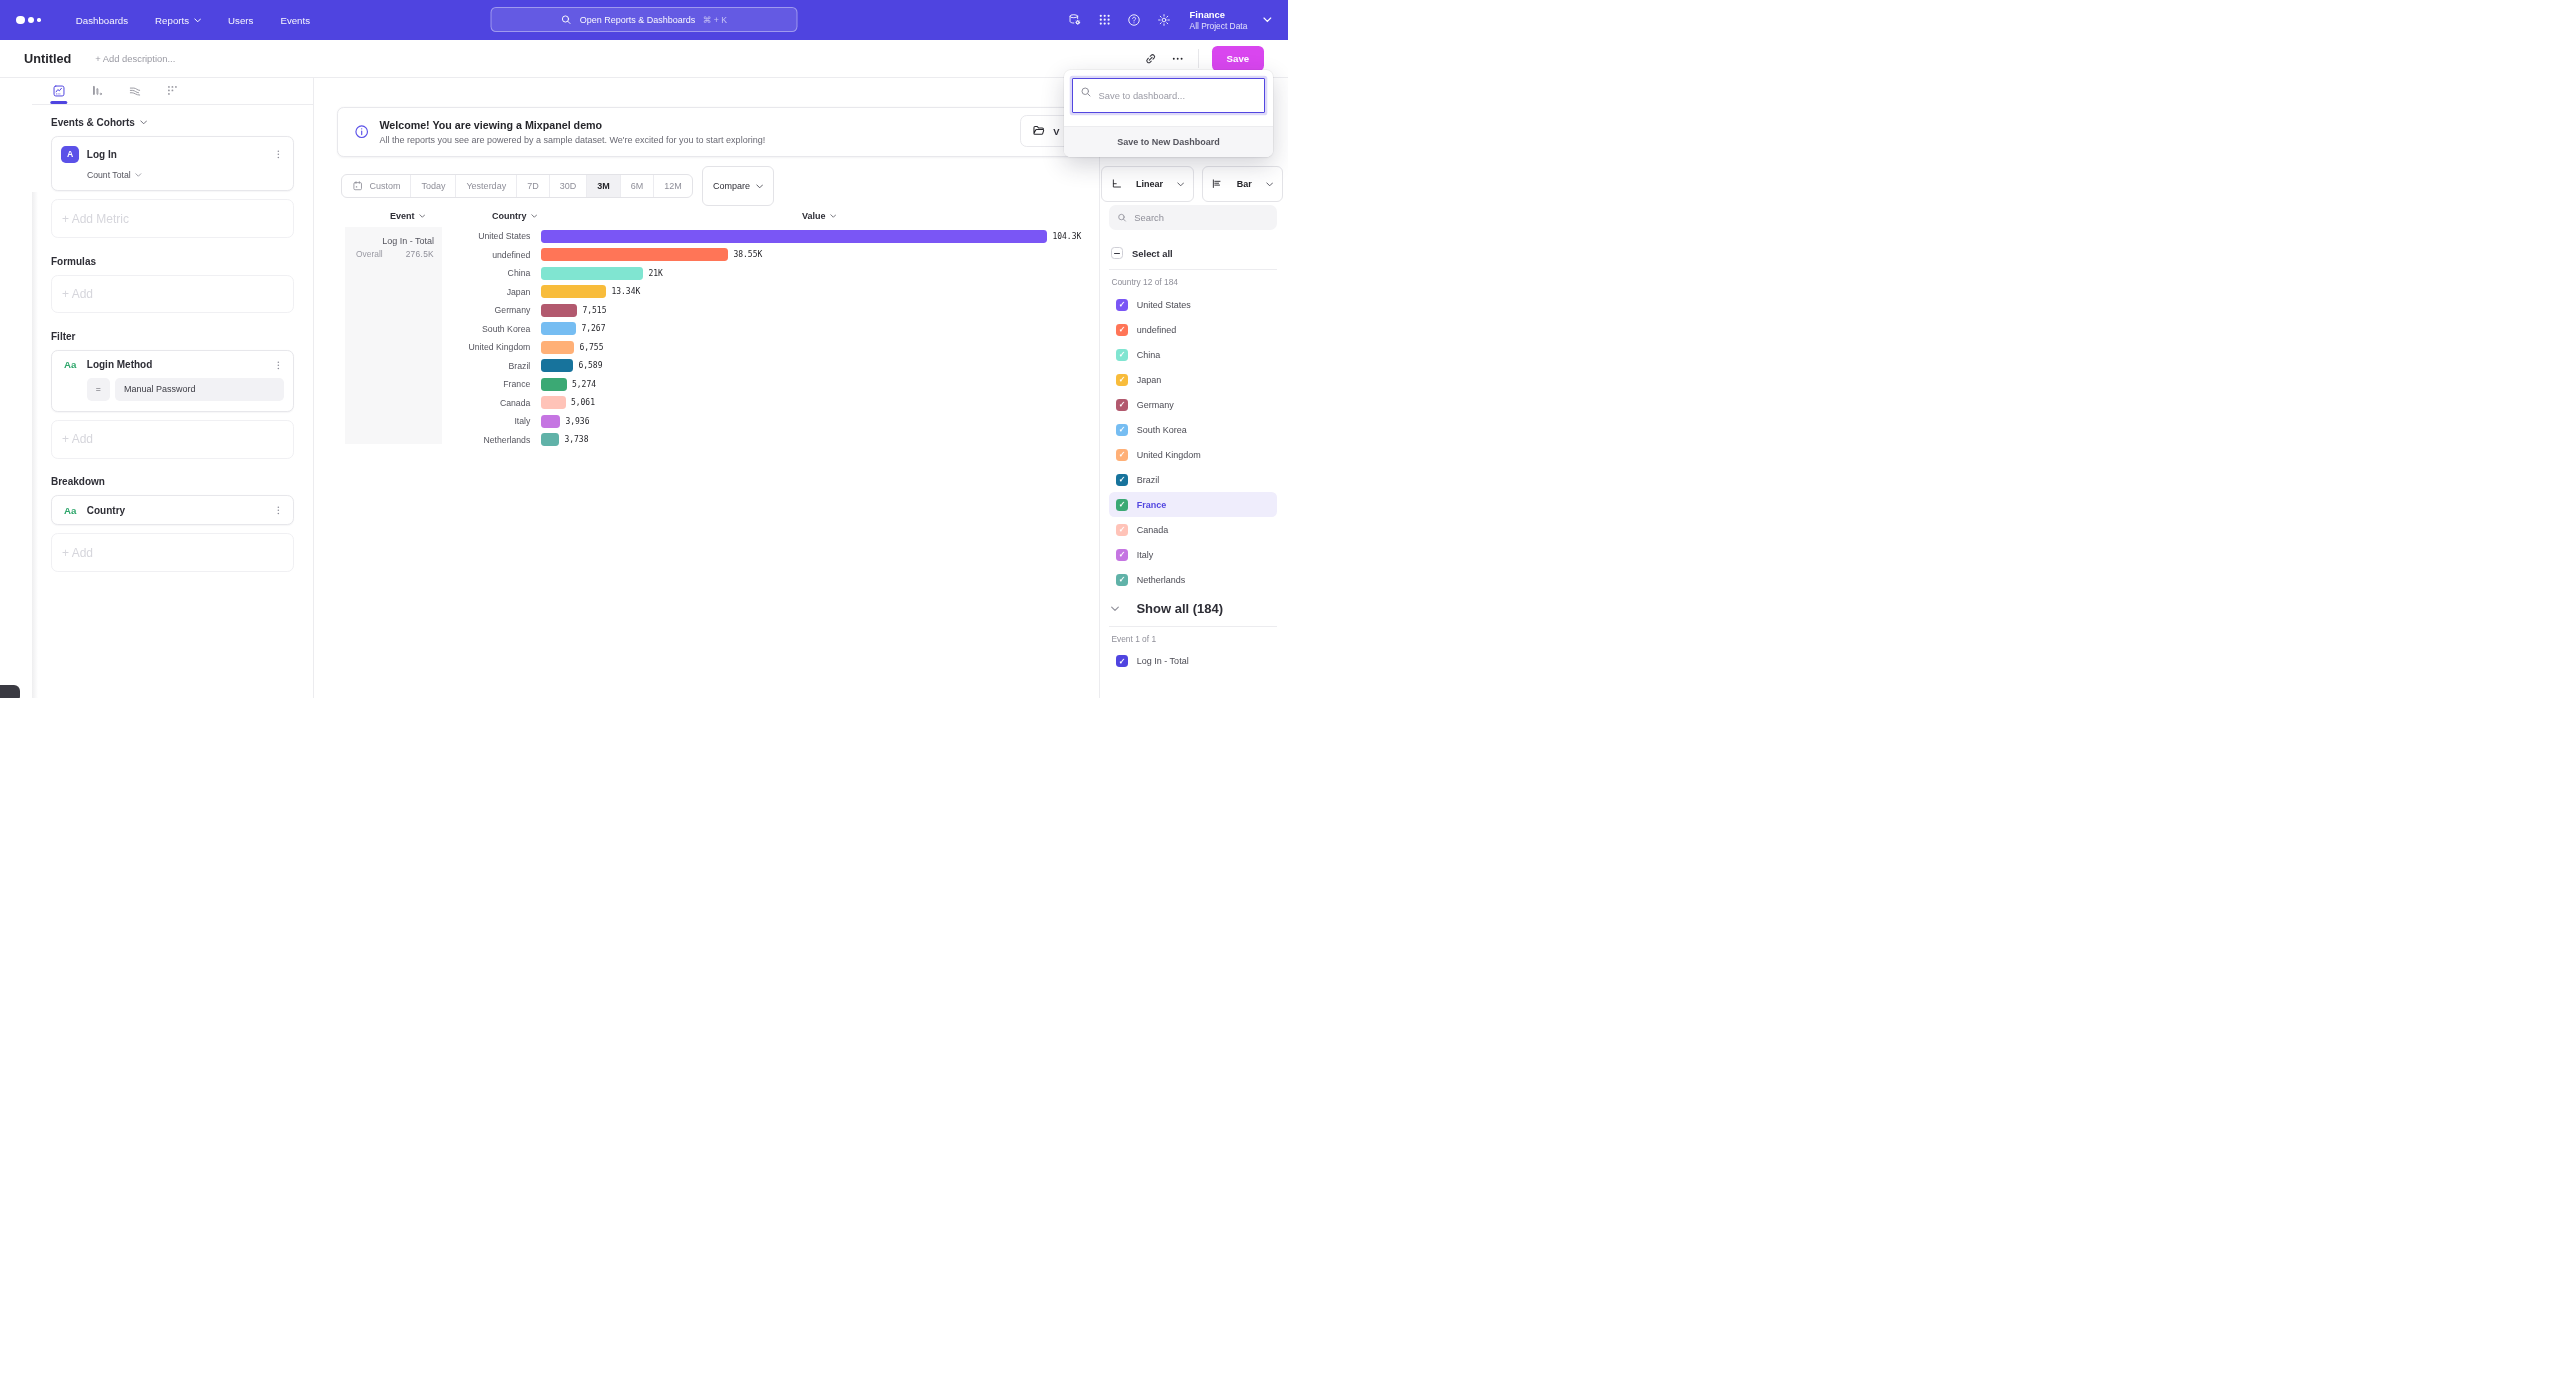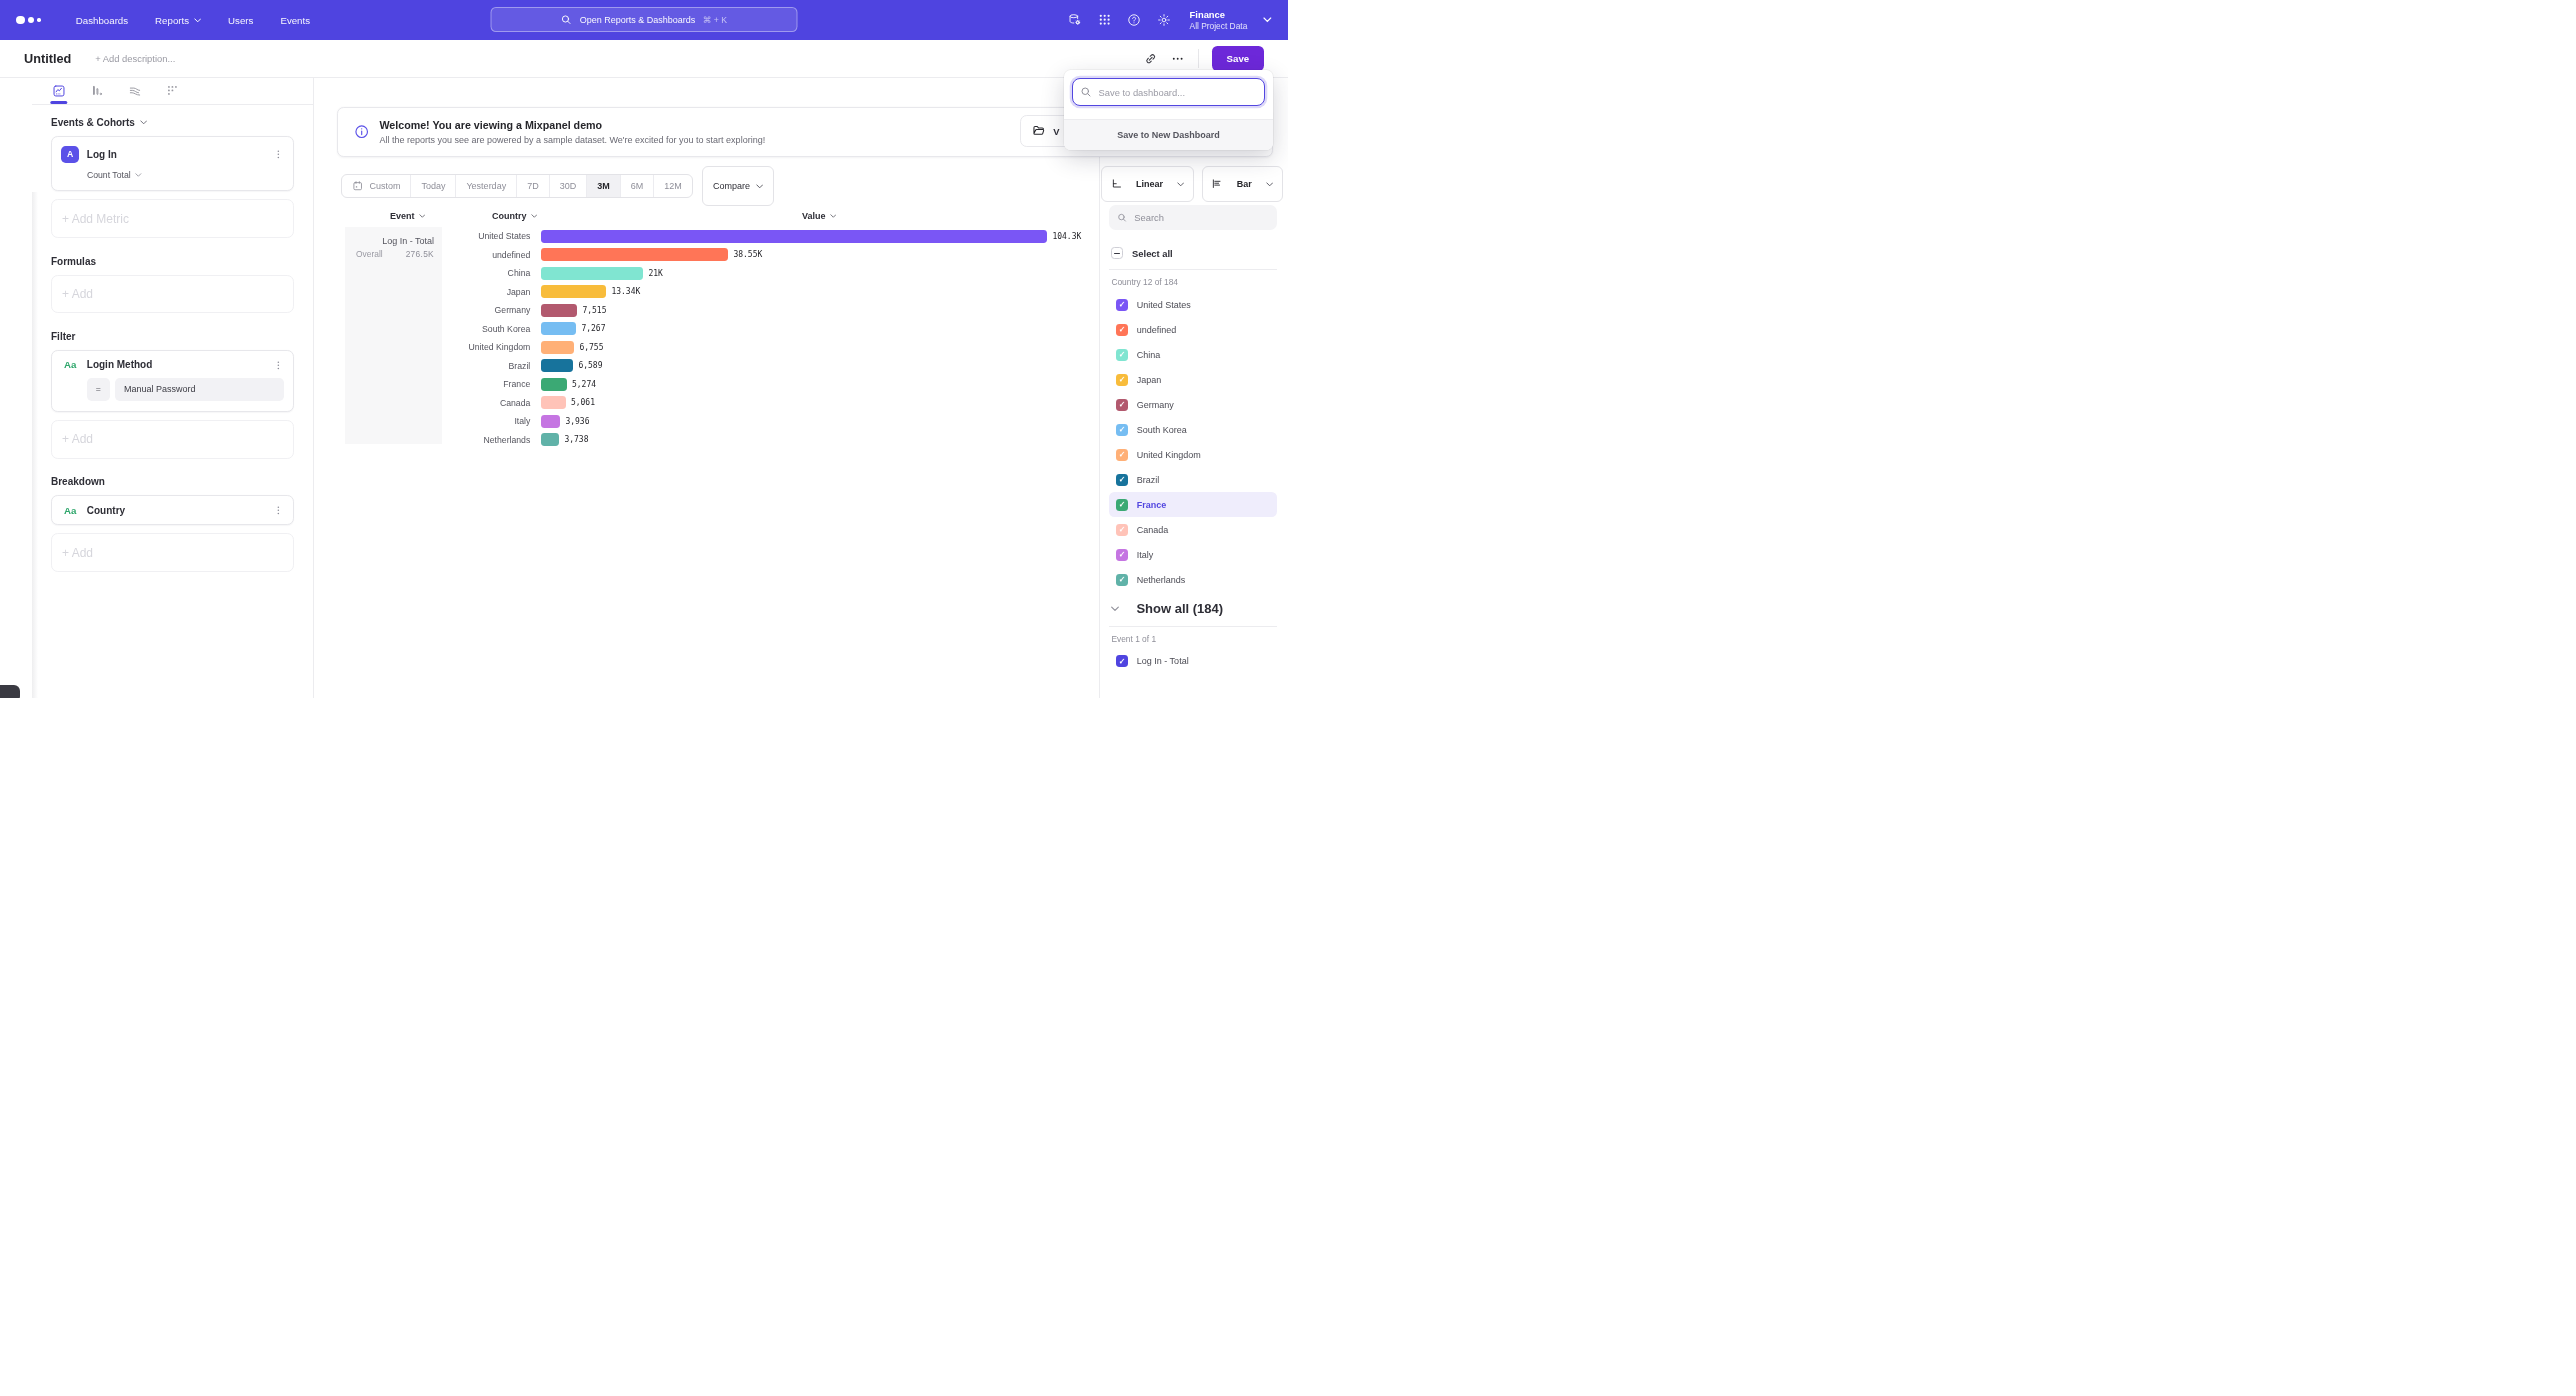--- a/index.html
+++ b/index.html
@@ -32,29 +32,29 @@
   .project .p-ds { font-size:8.4px; color:rgba(255,255,255,.85); }
 
   
   .header-row { position:absolute; top:40px; left:0; right:0; height:38px; background:#fff;
                 border-bottom:0.7px solid #ececef; display:flex; align-items:center; padding:0 24px; z-index:20; }
   .page-title { font-size:12.7px; font-weight:700; color:#26262b; cursor:text; }
   .page-desc { font-size:9.4px; color:#9a9aa3; margin-left:24px; cursor:text; }
   .header-actions { margin-left:auto; display:flex; align-items:center; gap:13.4px; }
   .icon-btn { color:#3a3a42; cursor:pointer; }
   .v-div { width:0.7px; height:19px; background:#e7e7ea; }
-  .save-btn { background:#6d28d9; color:#fff; border:none; border-radius:5.4px; padding:6.7px 14.8px;
+  .save-btn { background:#d946ef; color:#fff; border:none; border-radius:5.4px; padding:6.7px 14.8px;
               font-size:9.7px; font-weight:600; font-family:inherit; cursor:pointer; }
 
   
   .save-popup { position:absolute; left:1064px; top:70px; width:209px; background:#fff;
                 border-radius:6.7px; box-shadow:0 8px 23px rgba(35,35,60,.20), 0 0 0 0.7px rgba(0,0,0,.05);
                 z-index:50; overflow:hidden; }
   .popup-input-wrap { position:relative; margin:8px 8px 0; }
-  .popup-input { width:100%; height:28px; border:1px solid #5246E0; border-radius:8px;
+  .popup-input { width:100%; height:35px; border:1px solid #5246E0; border-radius:1px;
                  box-shadow:0 0 0 2.3px #DDD9F8; padding:0 8px 0 25.5px; font-size:9.4px;
                  font-family:inherit; color:#32323a; outline:none; background:#fff; }
   .popup-input::placeholder { color:#9b9ba5; }
   .popup-mag { position:absolute; left:8px; top:8px; color:#8f8f99; pointer-events:none; }
   .popup-gap { height:13.4px; }
   .popup-footer { border-top:0.7px solid #ececef; background:#f6f6f8; padding:10px 8px;
                   text-align:center; font-size:9px; font-weight:600; color:#55555e; cursor:pointer; }
 
   
   .sidebar { position:absolute; top:78px; left:0; width:282px; bottom:0; background:#fff;

